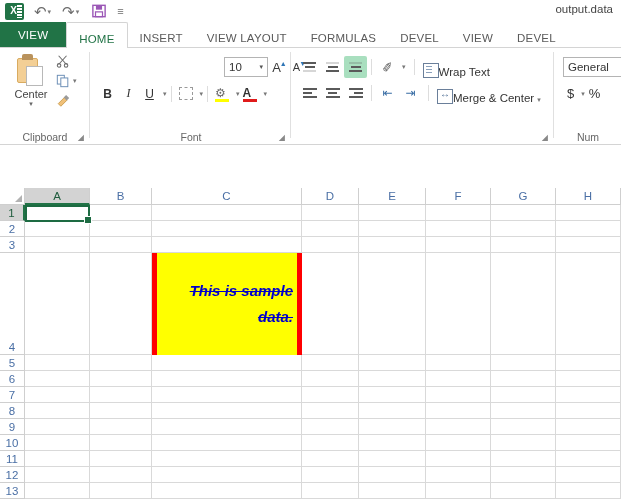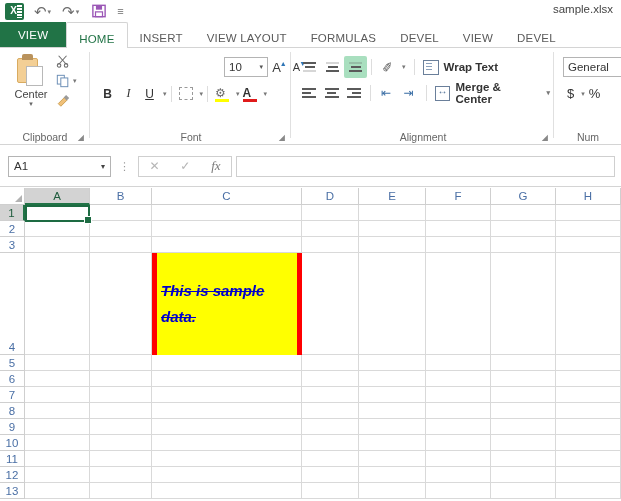--- a/index.html
+++ b/index.html
@@ -170,22 +170,22 @@
   .al-row { position: absolute; display: flex; align-items: center; }
   #al-row1 { top: 8px; left: 6px; }
   #al-row2 { top: 34px; left: 6px; }
   .abtn {
     width: 23px; height: 22px; display: flex; flex-direction: column;
     align-items: center; justify-content: center; gap: 2px;
   }
   .abtn.active { background: #a9dfbf; border-radius: 2px; }
   .aline { height: 2px; background: #5a5a5a; }
   .wide-btn {
-    display: flex; align-items: center; gap: 5px; height: 22px; padding: 0 4px;
-    font-size: 11.5px; color: #333; font-weight: bold;
+    display: flex; align-items: flex-end; height: 22px; padding: 0 4px;
+    font-size: 11.5px; color: #333;
   }
   .icon-box {
     width: 16px; height: 15px; border: 1px solid #6a7f9a; position: relative;
     background: #fff;
   }
   .icon-box.wrap::after {
     content: ""; position: absolute; left: 2px; top: 2px; right: 6px;
     height: 1px; background: #8aa0bb;
     box-shadow: 0 3px 0 #8aa0bb, 0 6px 0 #8aa0bb;
   }
@@ -288,21 +288,21 @@
     content: ""; position: absolute; right: -4px; bottom: -4px;
     width: 6px; height: 6px; background: #1d6b42;
     border: 1px solid #ffffff;
   }
   .datacell {
     position: absolute;
     background: #ffff00;
     border-left: 5px solid #ff0000;
     border-right: 5px solid #ff0000;
     display: flex; align-items: center; justify-content: center;
-    text-align: left;
+    text-align: right;
     overflow: hidden;
   }
   .datacell .txt {
     color: #0000cc;
     font-weight: bold;
     font-style: italic;
     text-decoration: line-through;
     font-size: 15px;
     line-height: 26px;
     font-family: "Liberation Sans", sans-serif;
@@ -330,21 +330,21 @@
     <div class="qat-btn" style="margin-left:9px">
       <svg width="14" height="14" viewBox="0 0 16 16">
         <rect x="1" y="1.5" width="14" height="13" fill="none" stroke="#9b57b6" stroke-width="1.6"></rect>
         <rect x="4.5" y="1.5" width="7" height="5" fill="#9b57b6"></rect>
         <rect x="4" y="9" width="8" height="5.5" fill="none" stroke="#9b57b6" stroke-width="1.4"></rect>
       </svg>
     </div>
     <div class="qat-btn" style="margin-left:7px">
       <span class="qat-ico" style="font-size:11px">≡</span>
     </div>
-    <div class="title-text">sample.xlsx</div>
+    <div class="title-text">output.data</div>
   </div>
 
   <div class="tabs">
     <div class="tab file">VIEW</div>
     <div class="tab active">HOME</div>
     <div class="tab">INSERT</div>
     <div class="tab">VIEW LAYOUT</div>
     <div class="tab">FORMULAS</div>
     <div class="tab">DEVEL</div>
     <div class="tab">VIEW</div>
@@ -482,52 +482,38 @@
         <div class="abtn">
           <span class="indent-ico">⇥</span>
         </div>
         <span class="vsep" style="margin-left:6px"></span>
         <div class="wide-btn">
           <span class="icon-box merge"></span>
           <span>Merge &amp; Center</span>
           <span class="mini-caret">▾</span>
         </div>
       </div>
-      <div class="group-label">Alignment</div>
       <div class="dialog-launcher" style="right:6px">◢</div>
       <div class="group-sep" style="right:0"></div>
     </div>
 
     <div class="group" id="g-num">
       <div class="numfmt-box">
         <span class="val">General</span>
       </div>
       <div class="num-row">
         <div class="nbtn">$</div>
         <span class="mini-caret">▾</span>
         <div class="nbtn">%</div>
       </div>
       <div class="group-label">Num</div>
     </div>
 
   </div>
 
-  <div class="formulabar">
-    <div class="namebox">
-      <span class="val">A1</span>
-      <span class="caret">▾</span>
-    </div>
-    <span class="fb-grip">⋮</span>
-    <div class="fb-buttons">
-      <span class="fb-ico">✕</span>
-      <span class="fb-ico">✓</span>
-      <span class="fb-ico fx">fx</span>
-    </div>
-    <div class="fb-input"></div>
-  </div>
 
   <div class="gridwrap">
     <div class="corner"></div>
 
     <div class="colhead selected" style="left:25px;width:65px">A</div>
     <div class="colhead" style="left:90px;width:62px">B</div>
     <div class="colhead" style="left:152px;width:150px">C</div>
     <div class="colhead" style="left:302px;width:57px">D</div>
     <div class="colhead" style="left:359px;width:67px">E</div>
     <div class="colhead" style="left:426px;width:65px">F</div>

